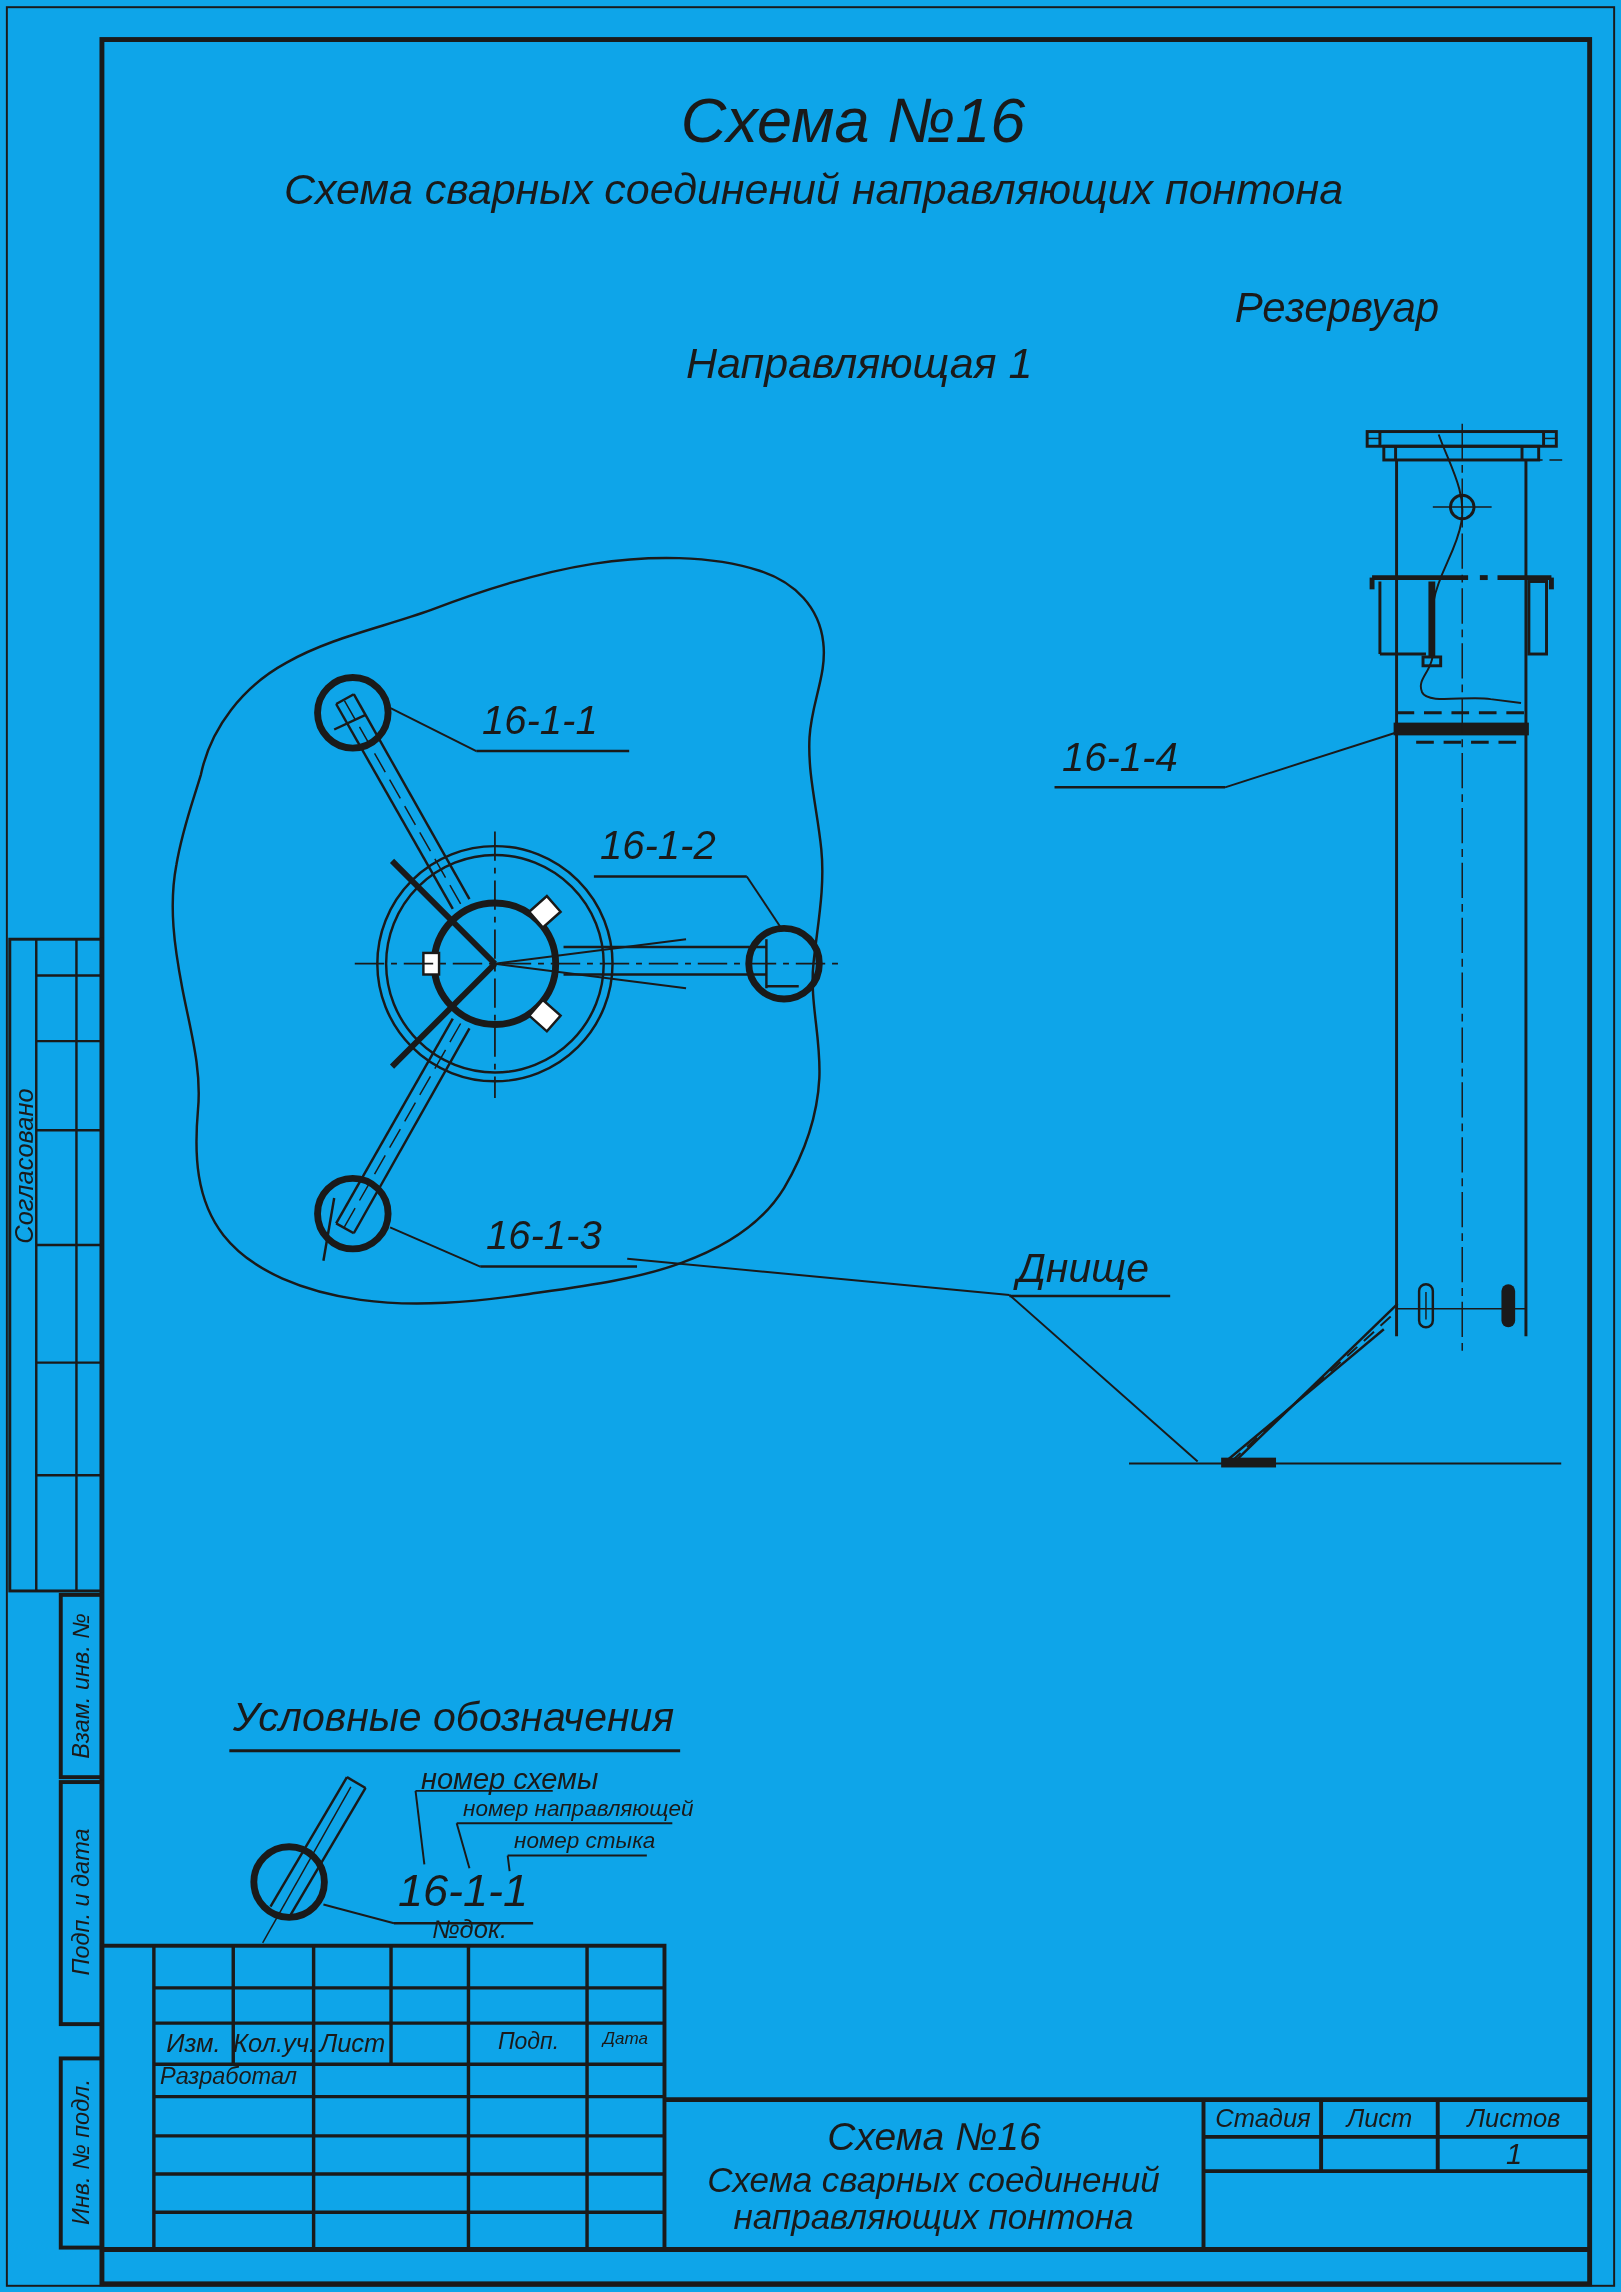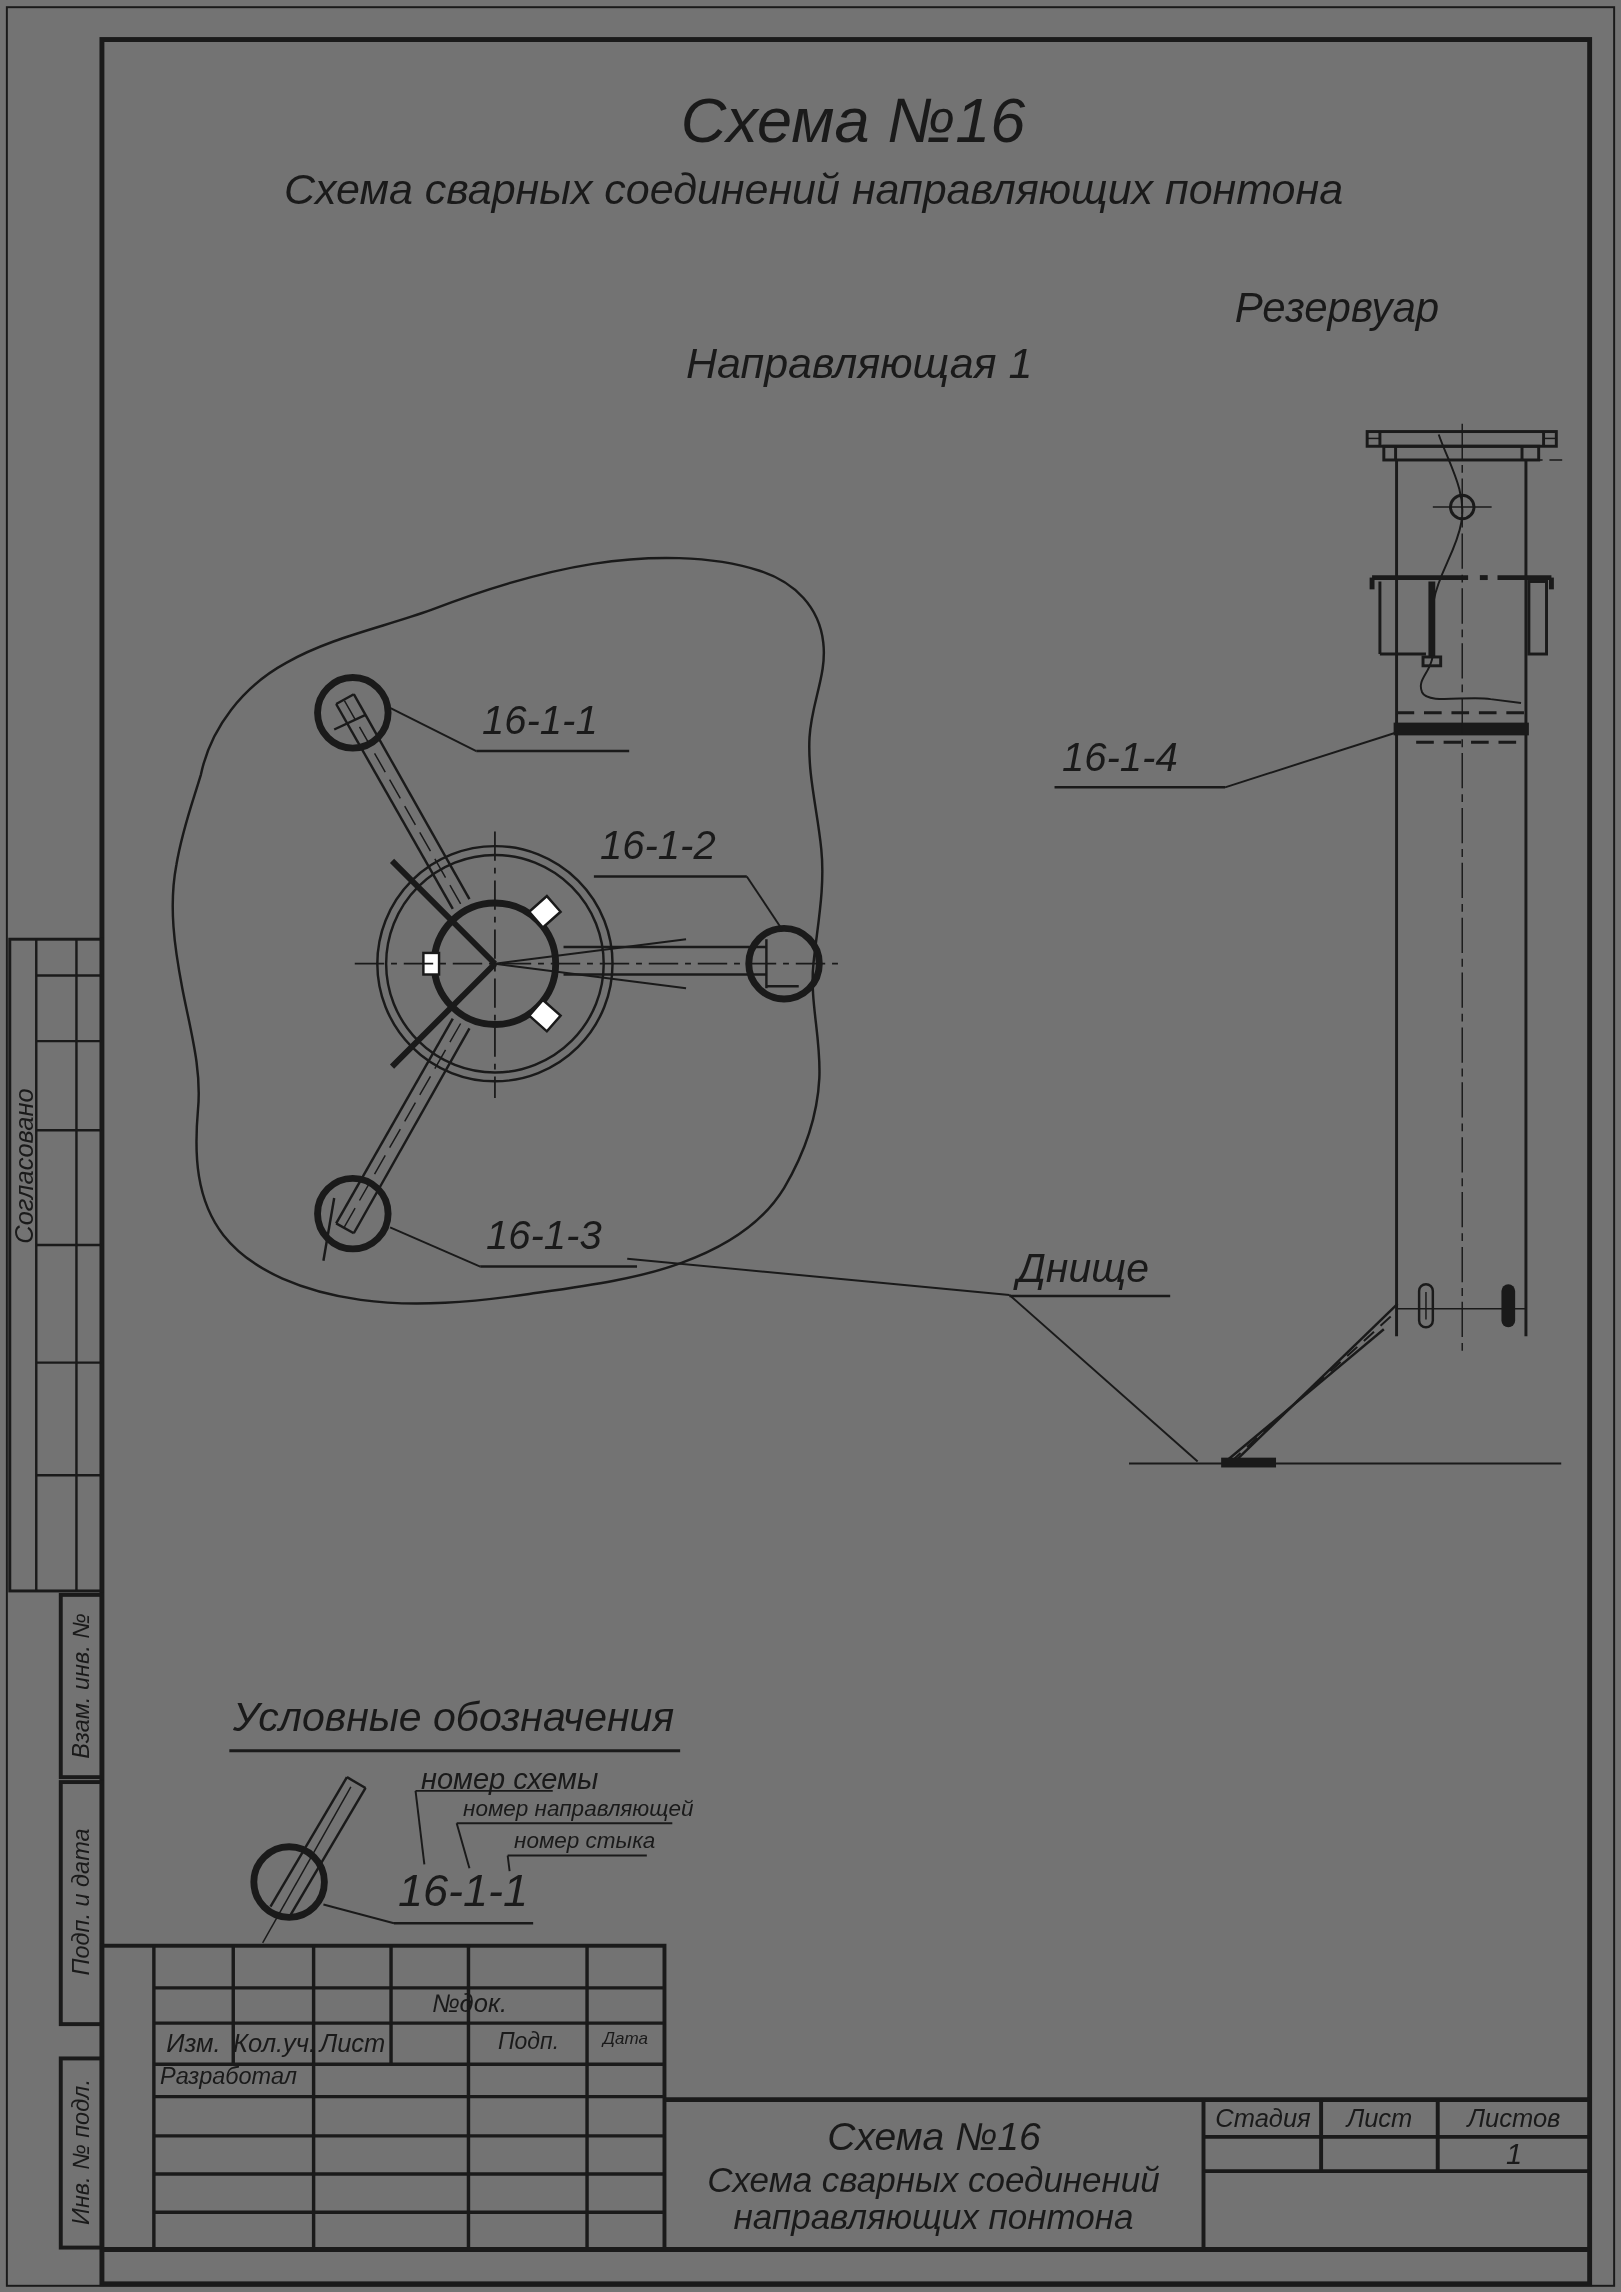--- a/index.html
+++ b/index.html
@@ -1,17 +1,17 @@
 <!DOCTYPE html>
 <html><head>
 <meta charset="utf-8">
 <style>
   html,body { margin:0; padding:0; background:#e8e8e8; }
   .page {
-    position:relative; width:1621px; height:2293px; background:#737373;
+    position:relative; width:1621px; height:2293px; background:#0ea5e9;
     font-family:"Liberation Sans","DejaVu Sans",sans-serif; color:#1a1a1a; overflow:hidden;
     margin:0 auto;
   }
   svg.linework { position:absolute; left:0; top:0; }
   .txt { position:absolute; font-style:italic; white-space:nowrap; line-height:1.04; color:#1a1a1a; }
   .c { text-align:center; }
   .vtext { position:absolute; font-style:italic; white-space:nowrap; transform:translate(-50%,-50%) rotate(-90deg); }
 </style>
 </head>
 <body>
@@ -251,21 +251,21 @@
   <div class="txt" style="left:398px; top:1868px; width:137px; font-size:45px;">16-1-1</div>
 
   <div class="vtext" style="left:23.5px; top:1166px; font-size:25.5px;">Согласовано</div>
   <div class="vtext" style="left:81px; top:1686px; font-size:23.5px;">Взам. инв. №</div>
   <div class="vtext" style="left:81px; top:1902px; font-size:23.5px;">Подп. и дата</div>
   <div class="vtext" style="left:81px; top:2152px; font-size:23.5px;">Инв. № подл.</div>
 
   <div class="txt c" style="left:154px; top:2030px; width:79px; font-size:25.5px;">Изм.</div>
   <div class="txt c" style="left:233px; top:2030px; width:80px; font-size:25.5px;">Кол.уч.</div>
   <div class="txt c" style="left:314px; top:2030px; width:77px; font-size:25.5px;">Лист</div>
-  <div class="txt c" style="left:391px; top:1990px; width:77px; font-size:25.5px;padding-left:40px;">№док.</div>
+  <div class="txt c" style="left:391px; top:1916px; width:77px; font-size:25.5px;padding-left:40px;">№док.</div>
   <div class="txt c" style="left:469px; top:2030px; width:119px; font-size:23px;">Подп.</div>
   <div class="txt c" style="left:587px; top:2030px; width:77px; font-size:17px;">Дата</div>
   <div class="txt" style="left:160px; top:2064px; width:157px; font-size:23.5px;">Разработал</div>
 
   <div class="txt c" style="left:689px; top:2117px; width:490px; font-size:39px;">Схема №16</div>
   <div class="txt c" style="left:674px; top:2162px; width:519px; font-size:35px;">Схема сварных соединений</div>
   <div class="txt c" style="left:674px; top:2199px; width:519px; font-size:35px;">направляющих понтона</div>
 
   <div class="txt c" style="left:1204px; top:2105px; width:118px; font-size:25.5px;">Стадия</div>
   <div class="txt c" style="left:1321px; top:2105px; width:117px; font-size:25.5px;">Лист</div>

